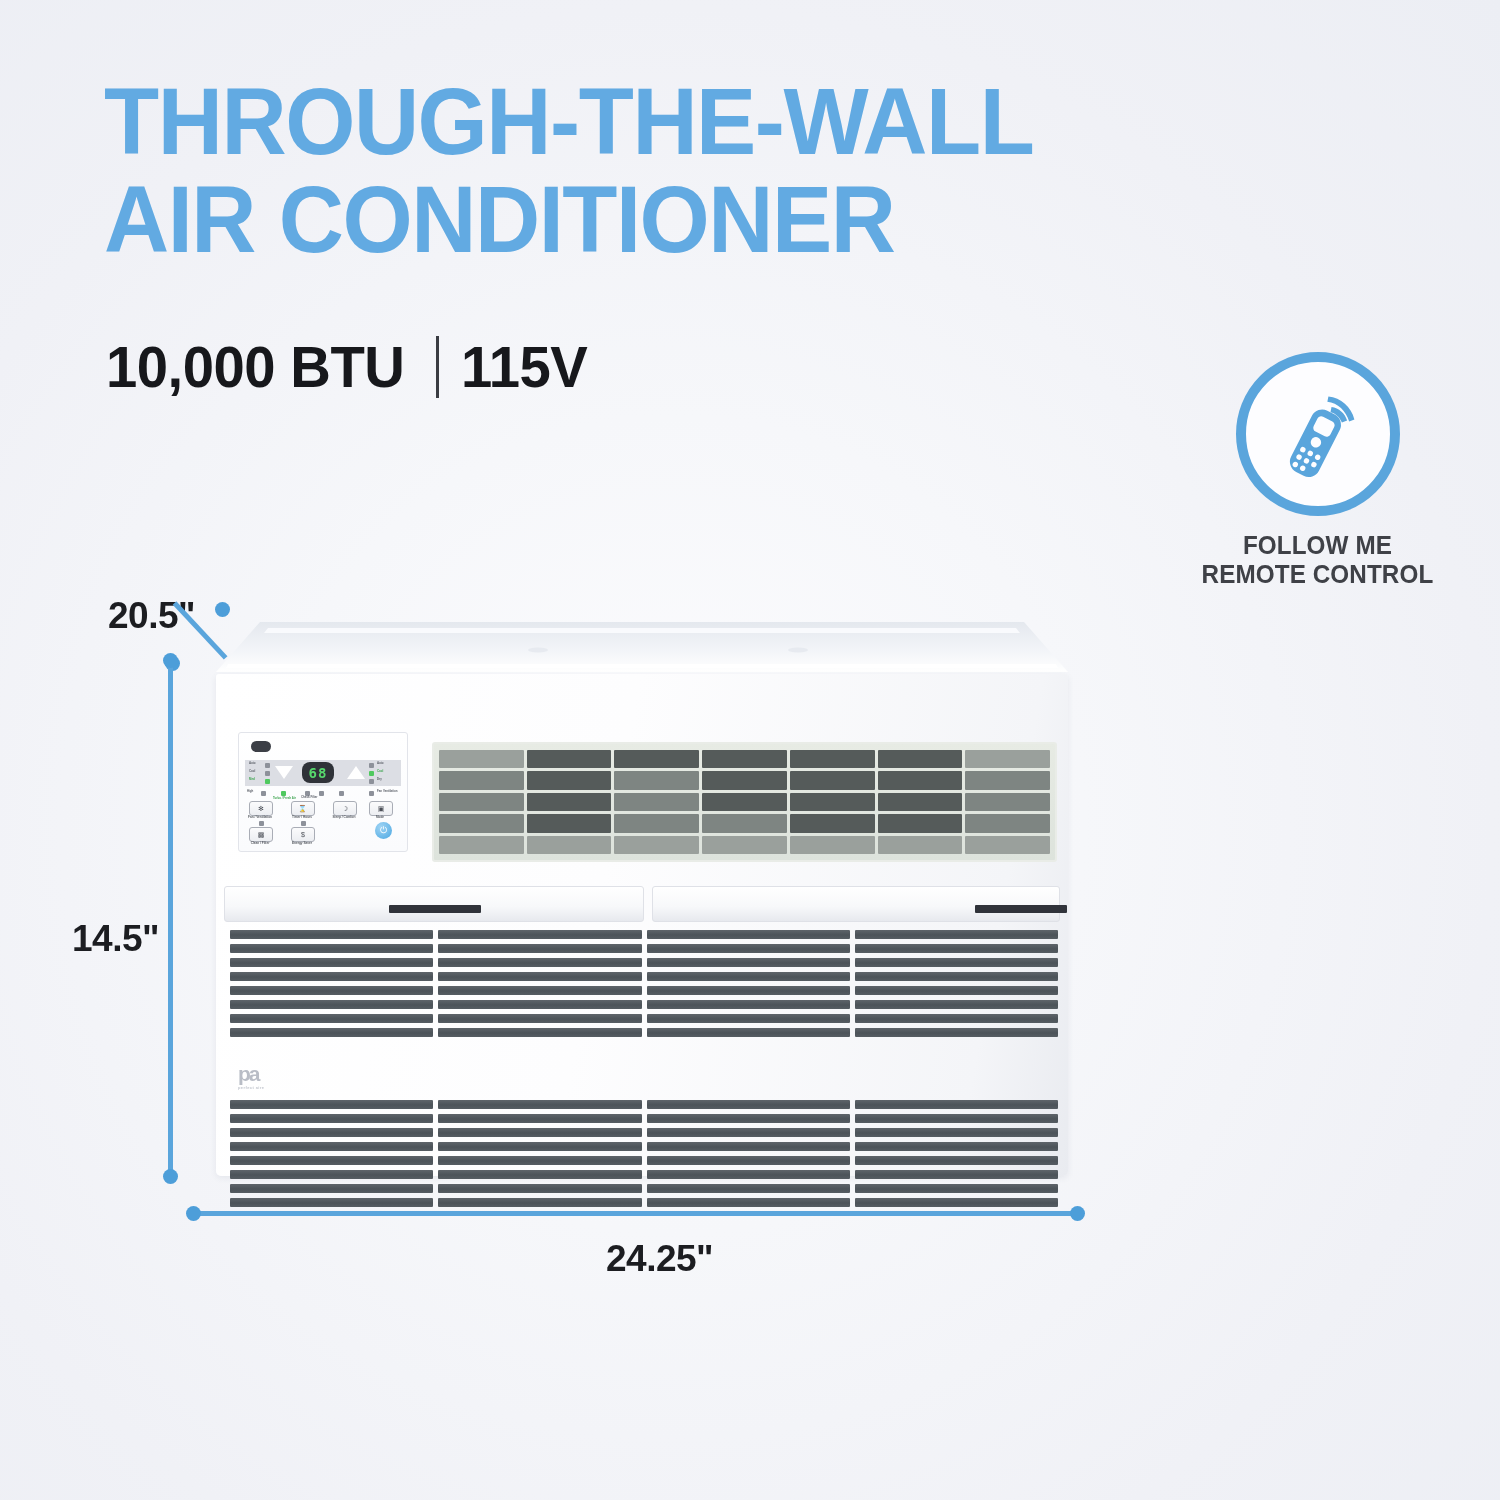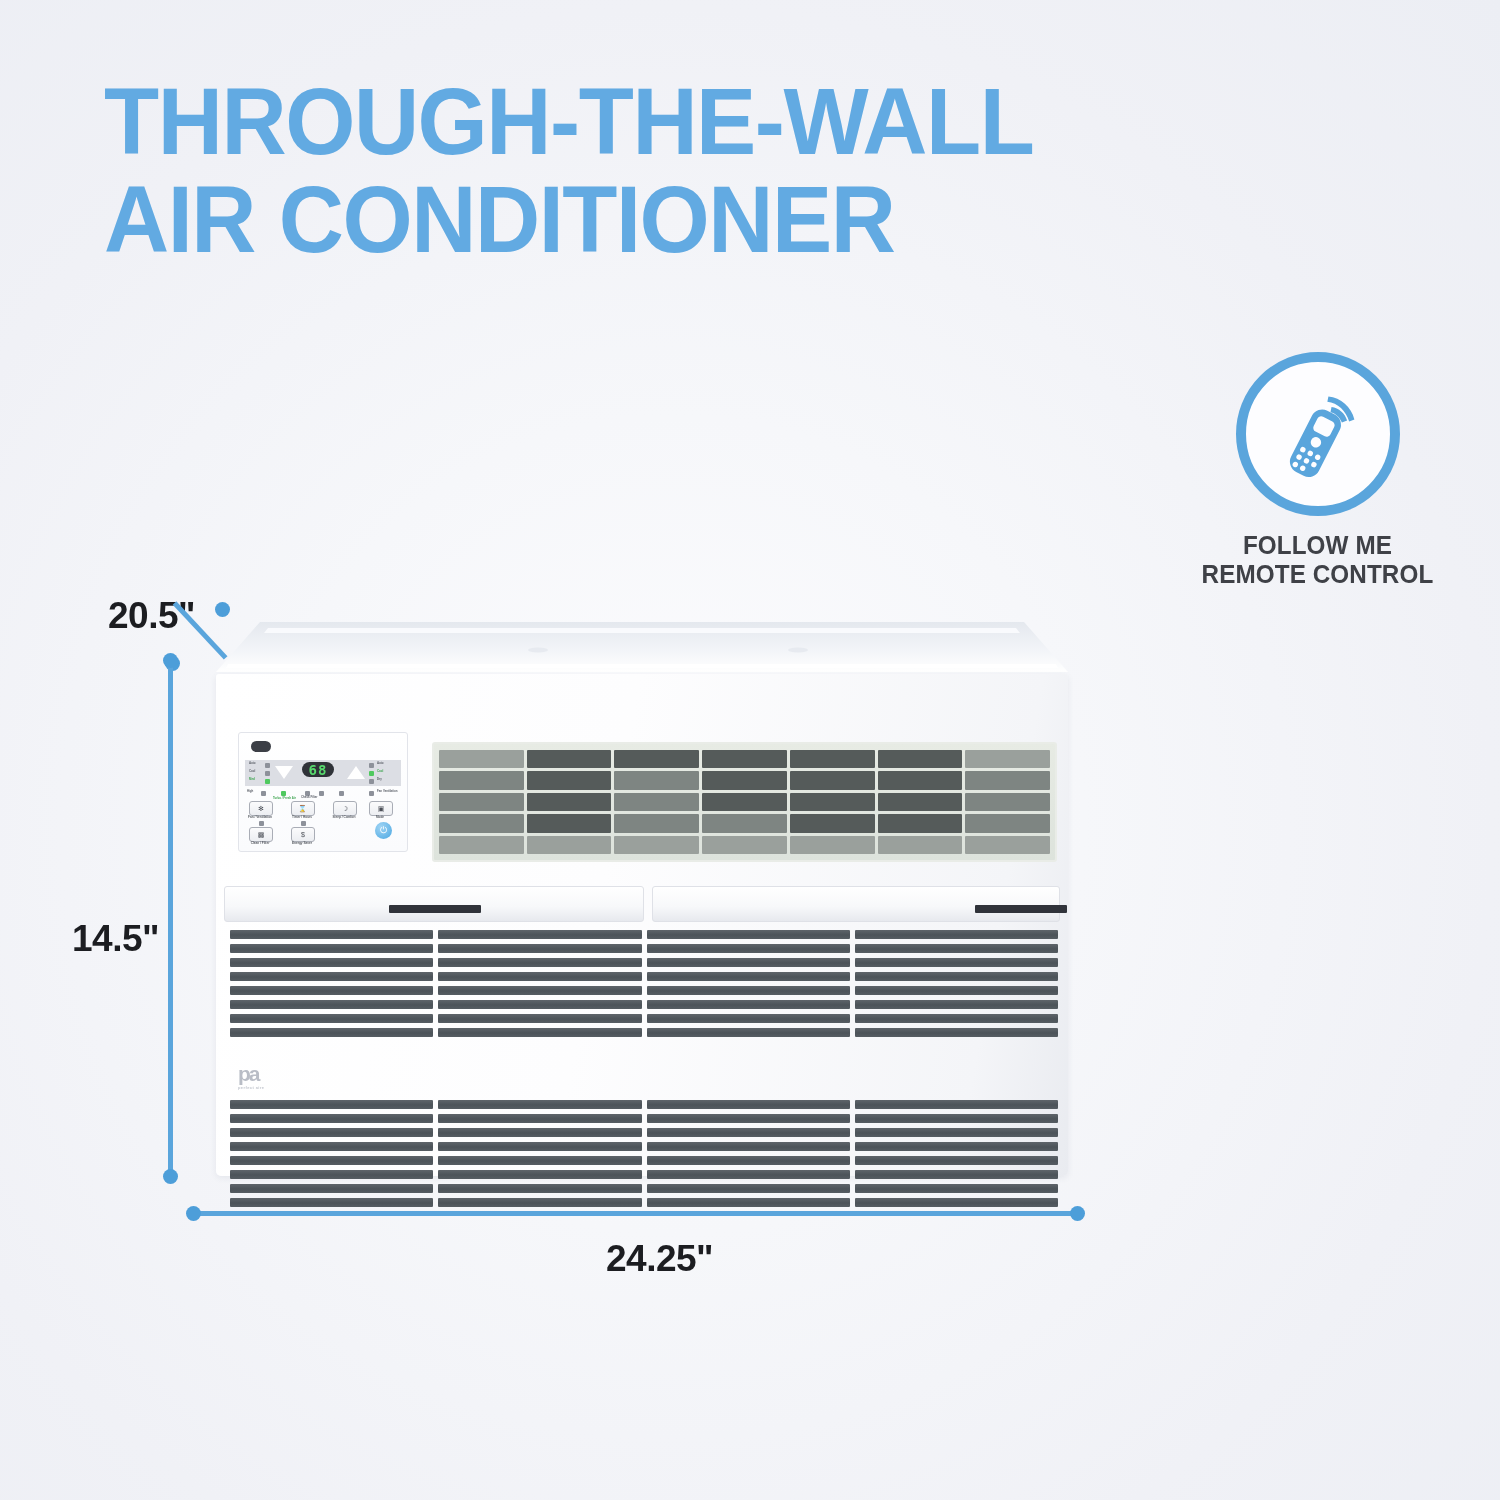--- a/index.html
+++ b/index.html
@@ -175,21 +175,21 @@
     width: 20px; height: 11px; border-radius: 6px;
     background: #3c3f46;
   }
   .panel-strip {
     position: absolute; left: 6px; top: 27px;
     width: 156px; height: 26px;
     background: #dcdee4;
   }
   .seg-display {
     position: absolute; left: 63px; top: 29px;
-    width: 32px; height: 15px;
+    width: 32px; height: 21px;
     background: #2f3238;
     border-radius: 8px;
     display: flex; align-items: center; justify-content: center;
     color: #57d96d;
     font-family: "DejaVu Sans Mono", monospace;
     font-size: 14px; font-weight: 700;
     letter-spacing: 1px;
   }
   .arrow-dn, .arrow-up {
     position: absolute; top: 33px;
@@ -329,20 +329,25 @@
 </head>
 <body>
 
 <div class="stage">
 
   <div class="headline">
     <div class="l1">THROUGH-THE-WALL</div>
     <div class="l2">AIR CONDITIONER</div>
   </div>
 
+  <div class="subline">
+    <span class="txt">10,000 BTU</span>
+    <span class="divider"></span>
+    <span class="txt">115V</span>
+  </div>
 
   <div class="features">
 
 
 
 
     <div class="feature">
       <div class="feat-circle">
         <svg width="104" height="104" viewBox="0 0 100 100" aria-hidden="true">
           <g fill="#5aa5dc">

